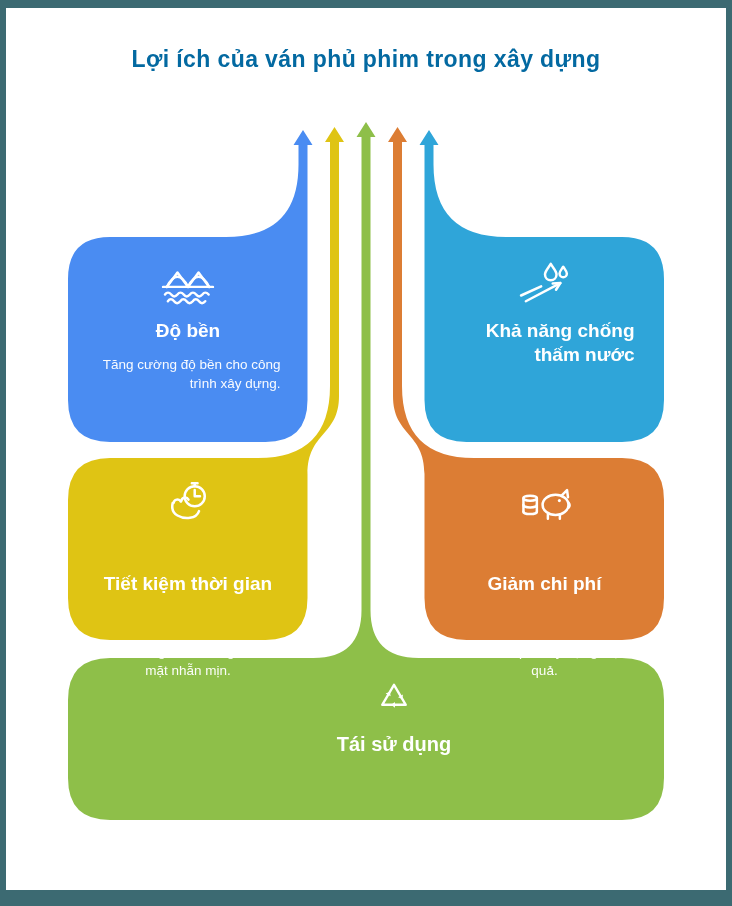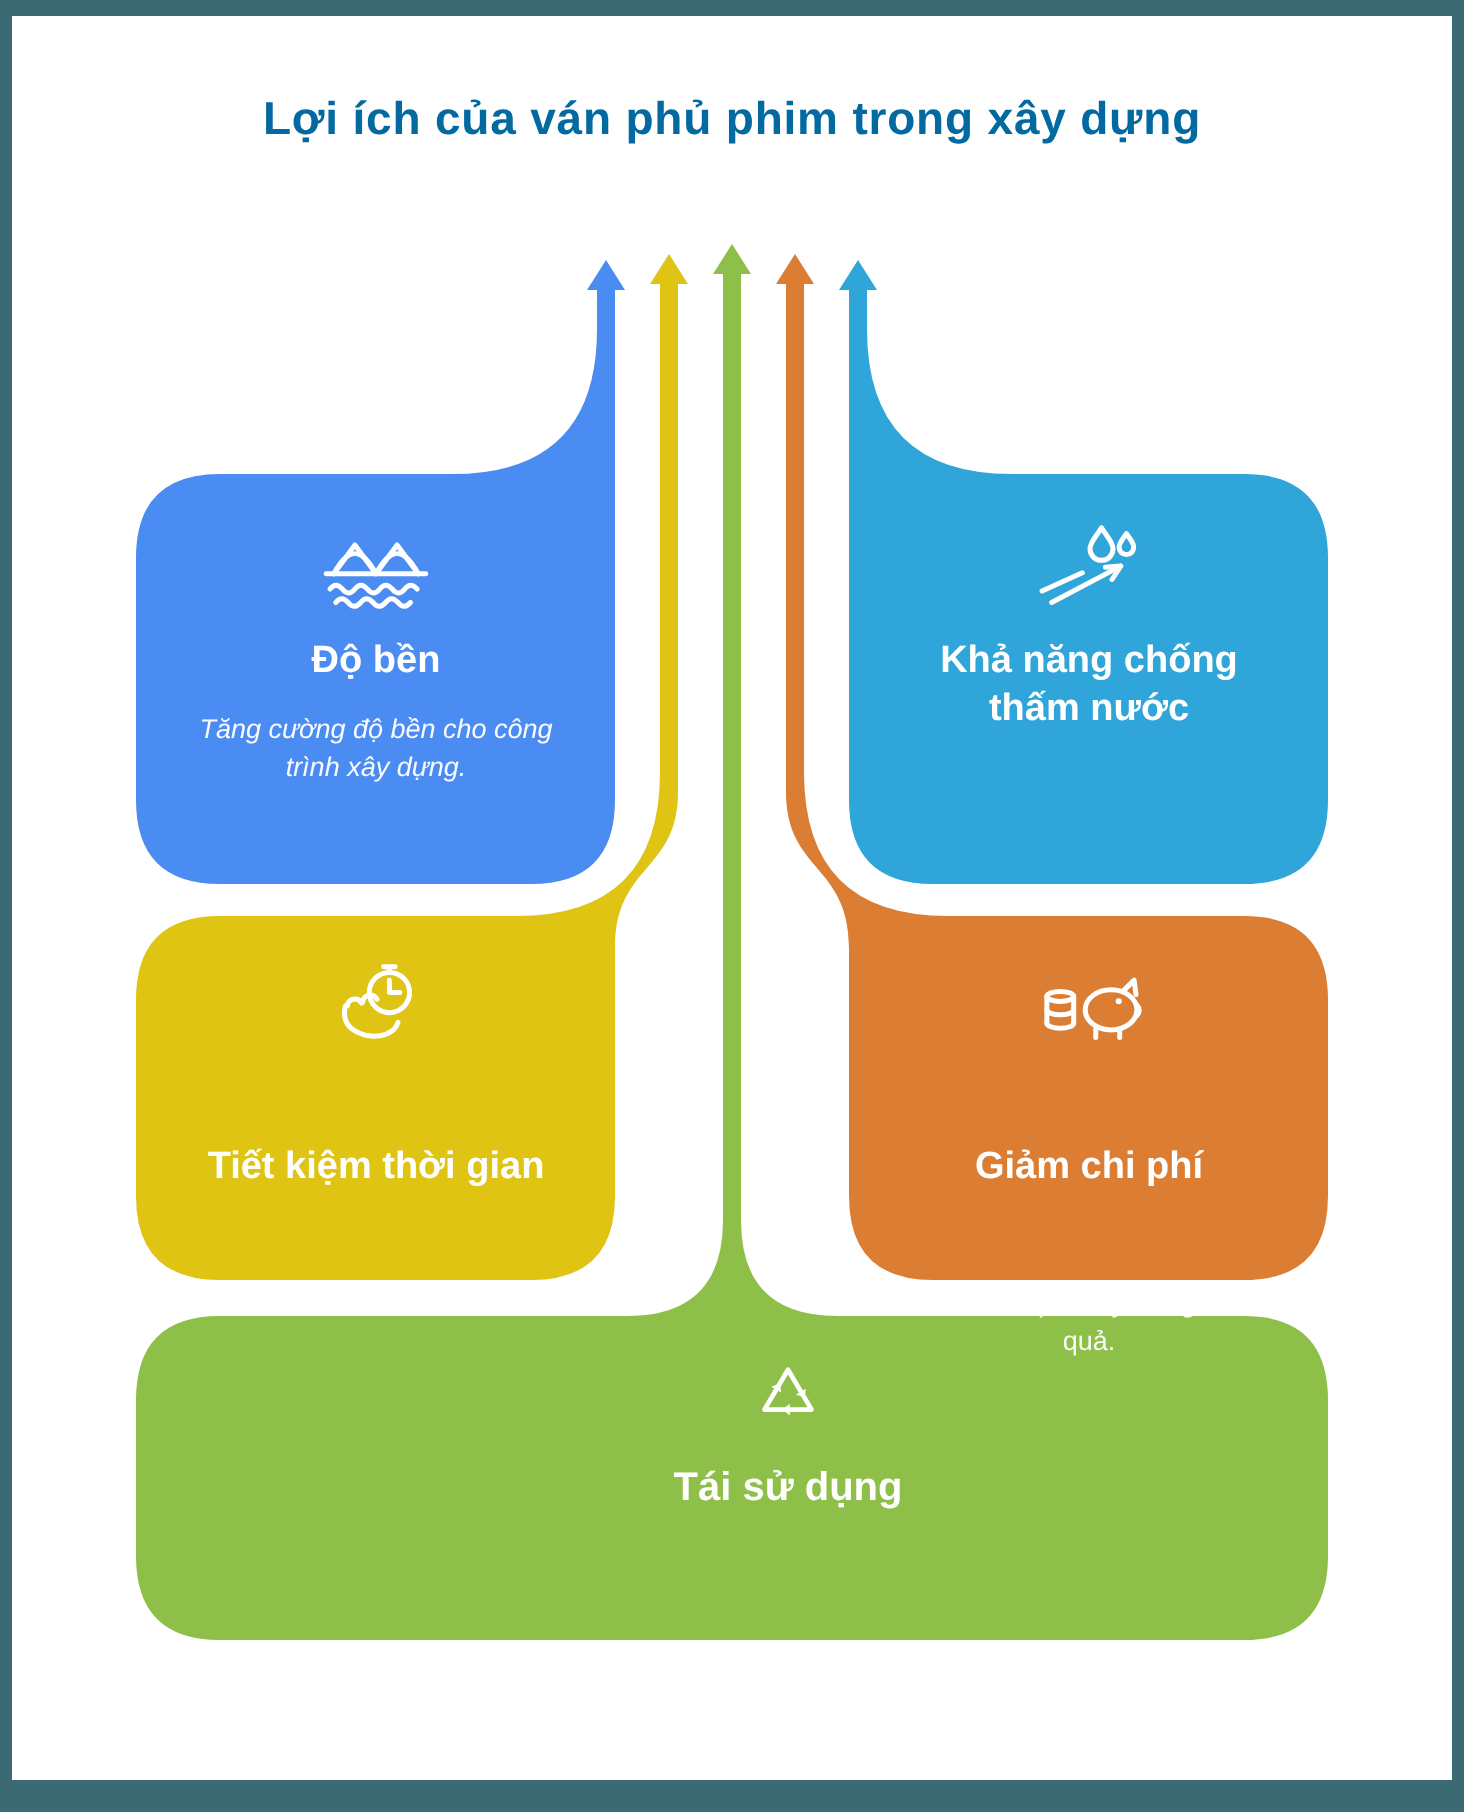--- a/index.html
+++ b/index.html
@@ -11,27 +11,27 @@
   .edge.left{left:0;top:0;width:6px;height:906px;}
   .edge.right{right:0;top:0;width:6px;height:906px;}
   .title{position:absolute;top:46px;left:0;width:732px;margin:0;text-align:center;
          font-size:23px;font-weight:bold;color:#0369a1;letter-spacing:.4px;}
   svg.diagram{position:absolute;left:0;top:0;width:732px;height:906px;}
   .card{position:absolute;color:#ffffff;text-align:center;display:flex;flex-direction:column;
         align-items:center;box-sizing:border-box;}
   .card .icon{flex:0 0 auto;}
   .card h2{margin:12px 0 0;font-size:19px;font-weight:700;line-height:1.25;}
   .card p{margin:12px 0 0;font-size:13.5px;line-height:1.45;color:rgba(255,255,255,.97);}
-  .card.row1{top:237px;padding-top:24px;height:262px;}
+  .card.row1{top:237px;padding-top:24px;height:262px;text-align:right;}
   .card.row2{top:458px;padding-top:22px;height:182px;gap:34px;}
   .card.green{left:68px;top:658px;width:652px;padding-top:18px;height:162px;text-align:center;}
   .card.left-col{left:68px;width:240px;}
   .card.right-col{left:425px;width:239px;}
   .card.waterproof h2{max-width:180px;}
-  .card.durability p{max-width:185px;font-style:italic;}
+  .card.durability p{max-width:185px;}
   .card.waterproof p{max-width:205px;}
   .card.timesave p{max-width:210px;}
   .card.cost p{max-width:195px;}
   .card.green h2{font-size:20px;}
   .icon *{stroke:#ffffff;stroke-width:2.6;fill:none;stroke-linecap:round;stroke-linejoin:round;}
   .icon .solid{fill:#ffffff;stroke:none;}
 </style>
 </head>
 <body>
 
@@ -73,20 +73,21 @@
   <section class="card row2 left-col timesave">
     <svg class="icon" width="62" height="46" viewBox="0 0 64 48">
       <circle cx="39" cy="17" r="10.5"></circle>
       <path d="M39 17 V10.5 M39 17 H44.5"></path>
       <path d="M39 6.5 V3.5 M36 3.5 H42"></path>
       <path d="M16 24 Q14 33 21 37 Q27 40.5 34 39.5 Q41.5 38.5 43.5 32.5"></path>
       <path d="M17 24 a4 4 0 0 1 7.5 -1.5"></path>
       <path d="M25 22 a4 4 0 0 1 7.5 -1.5"></path>
     </svg>
     <h2>Tiết kiệm thời gian</h2>
+    <p>Giảm thời gian thi công nhờ bề mặt nhẵn mịn.</p>
   </section>
 
   <section class="card row2 right-col cost">
     <svg class="icon" width="62" height="46" viewBox="0 0 64 48">
       <ellipse cx="16.5" cy="19" rx="7" ry="2.6"></ellipse>
       <path d="M9.5 19 V33 M23.5 19 V33"></path>
       <path d="M9.5 33 A7 2.6 0 0 0 23.5 33"></path>
       <path d="M9.5 26 A7 2.6 0 0 0 23.5 26"></path>
       <ellipse cx="43" cy="26" rx="13.5" ry="10.5"></ellipse>
       <path d="M49 16.5 L55 10.5 L56 18"></path>

